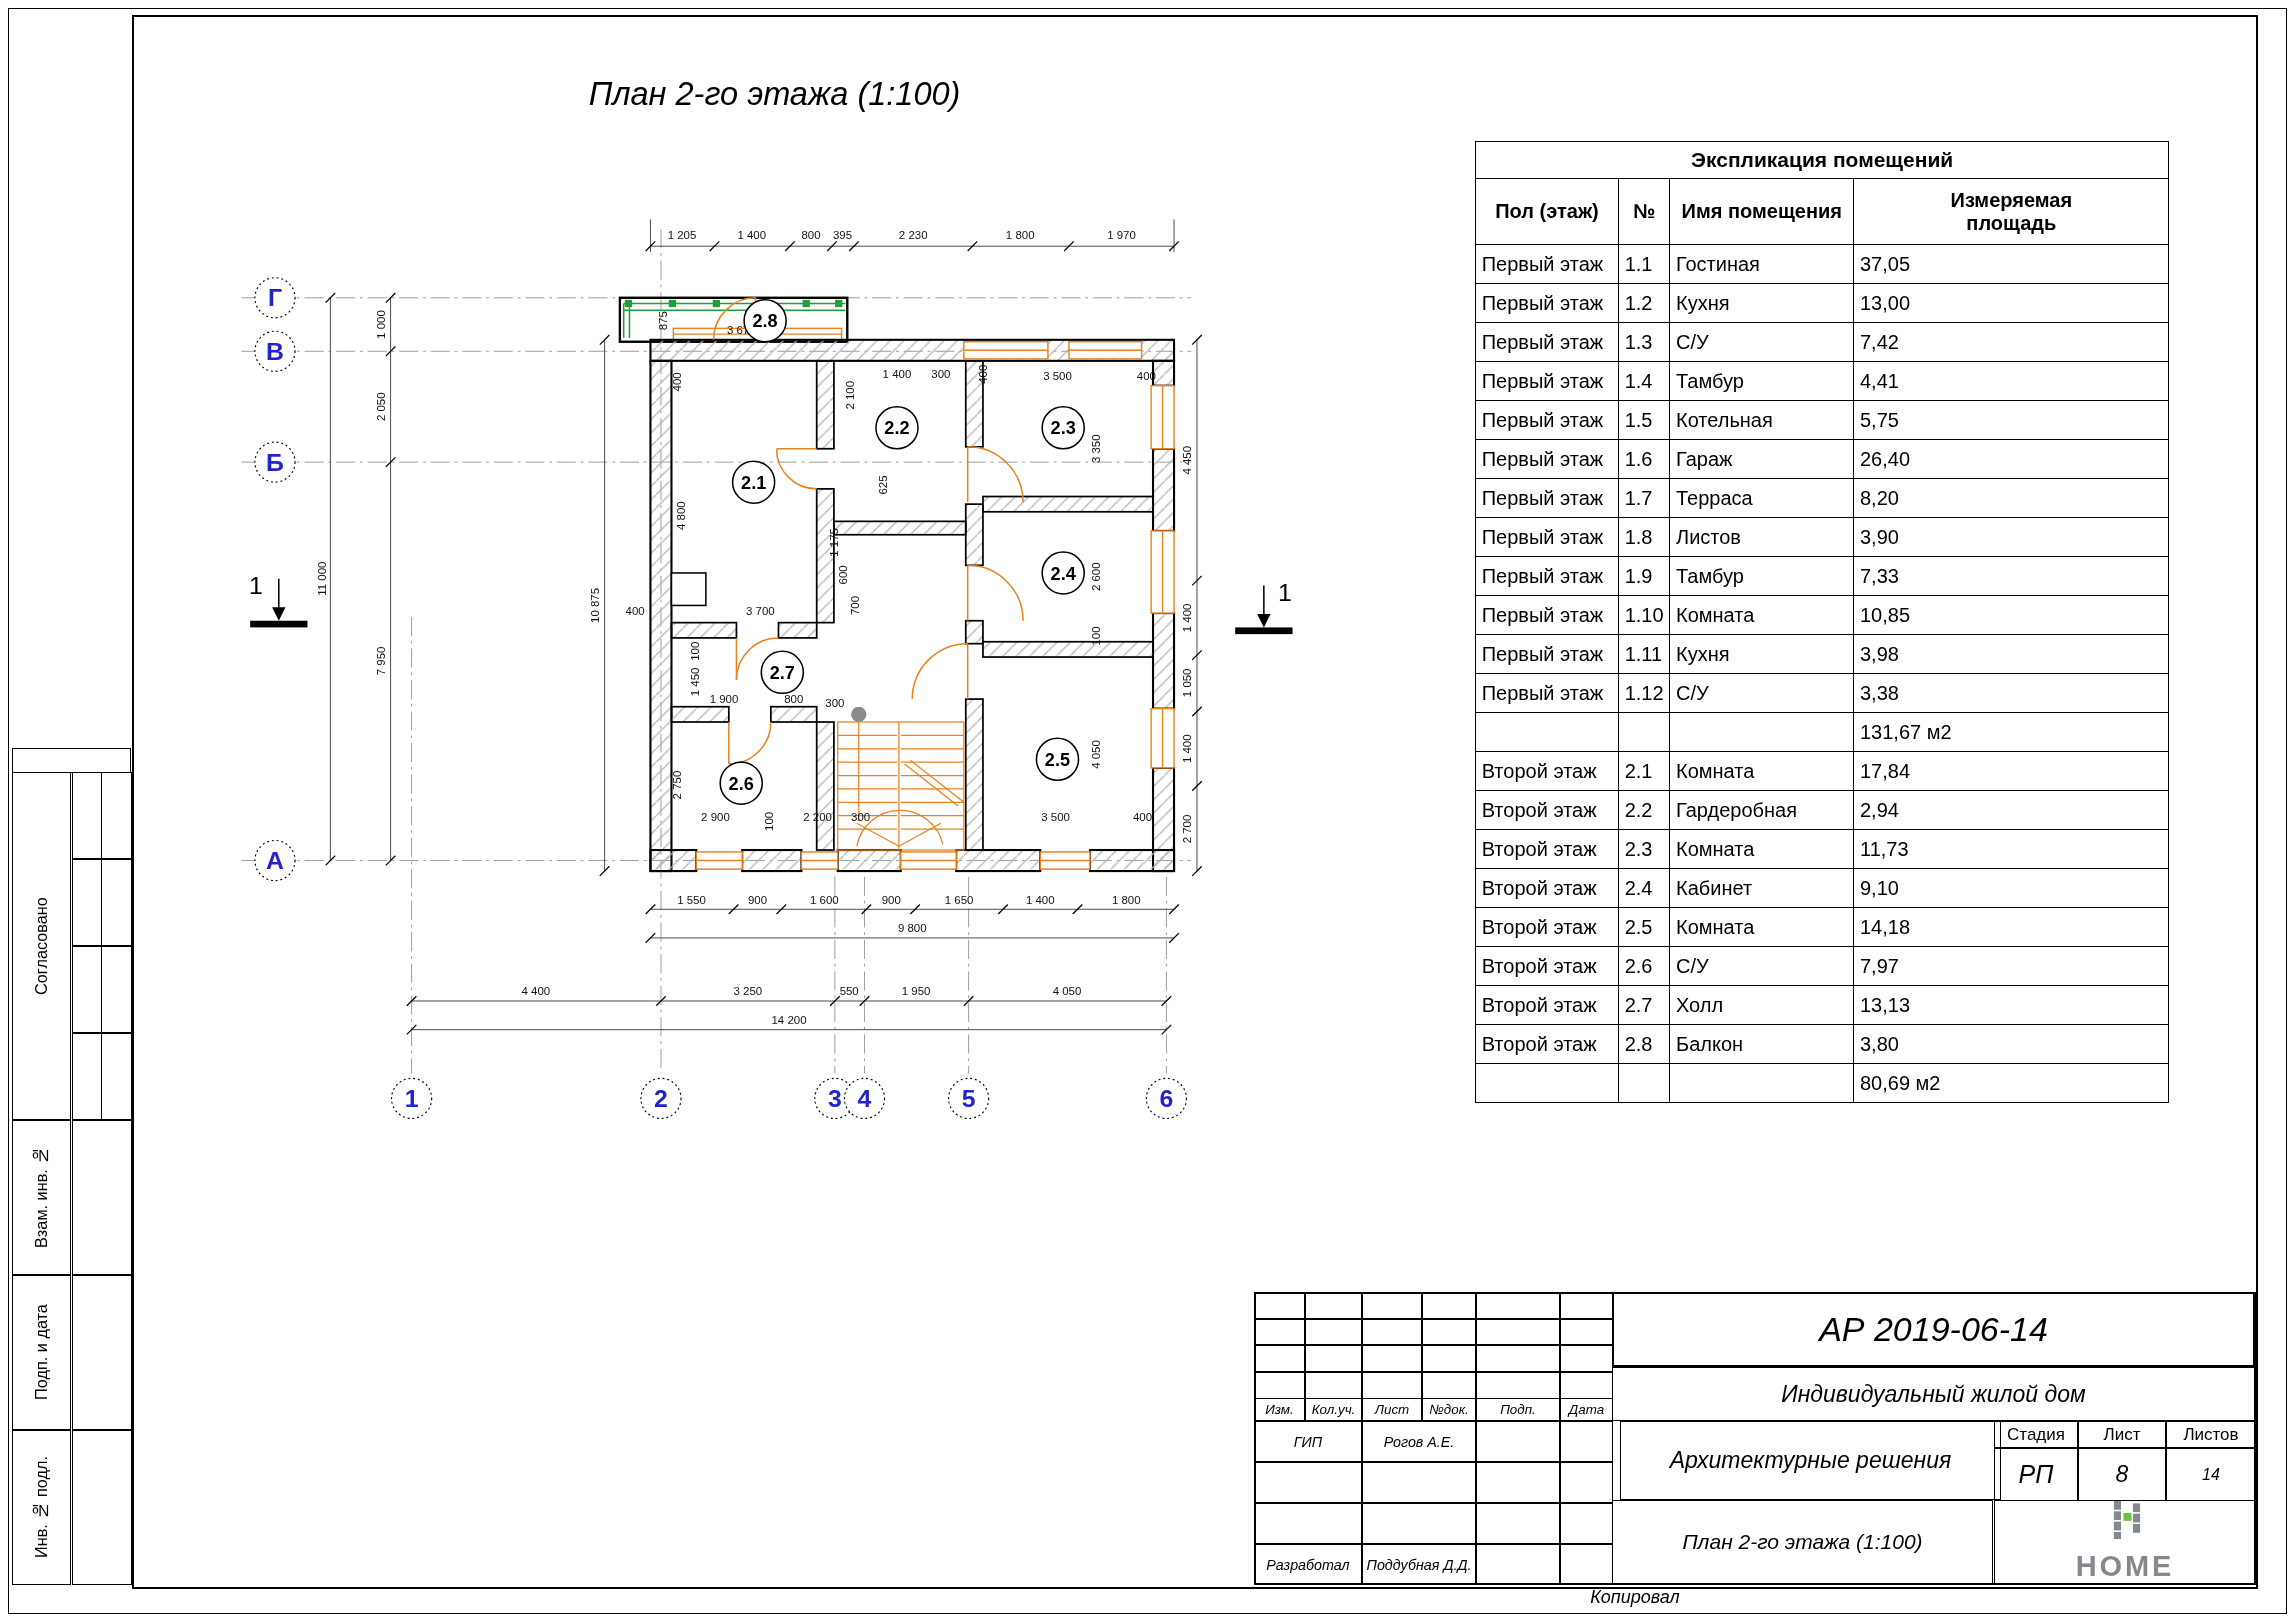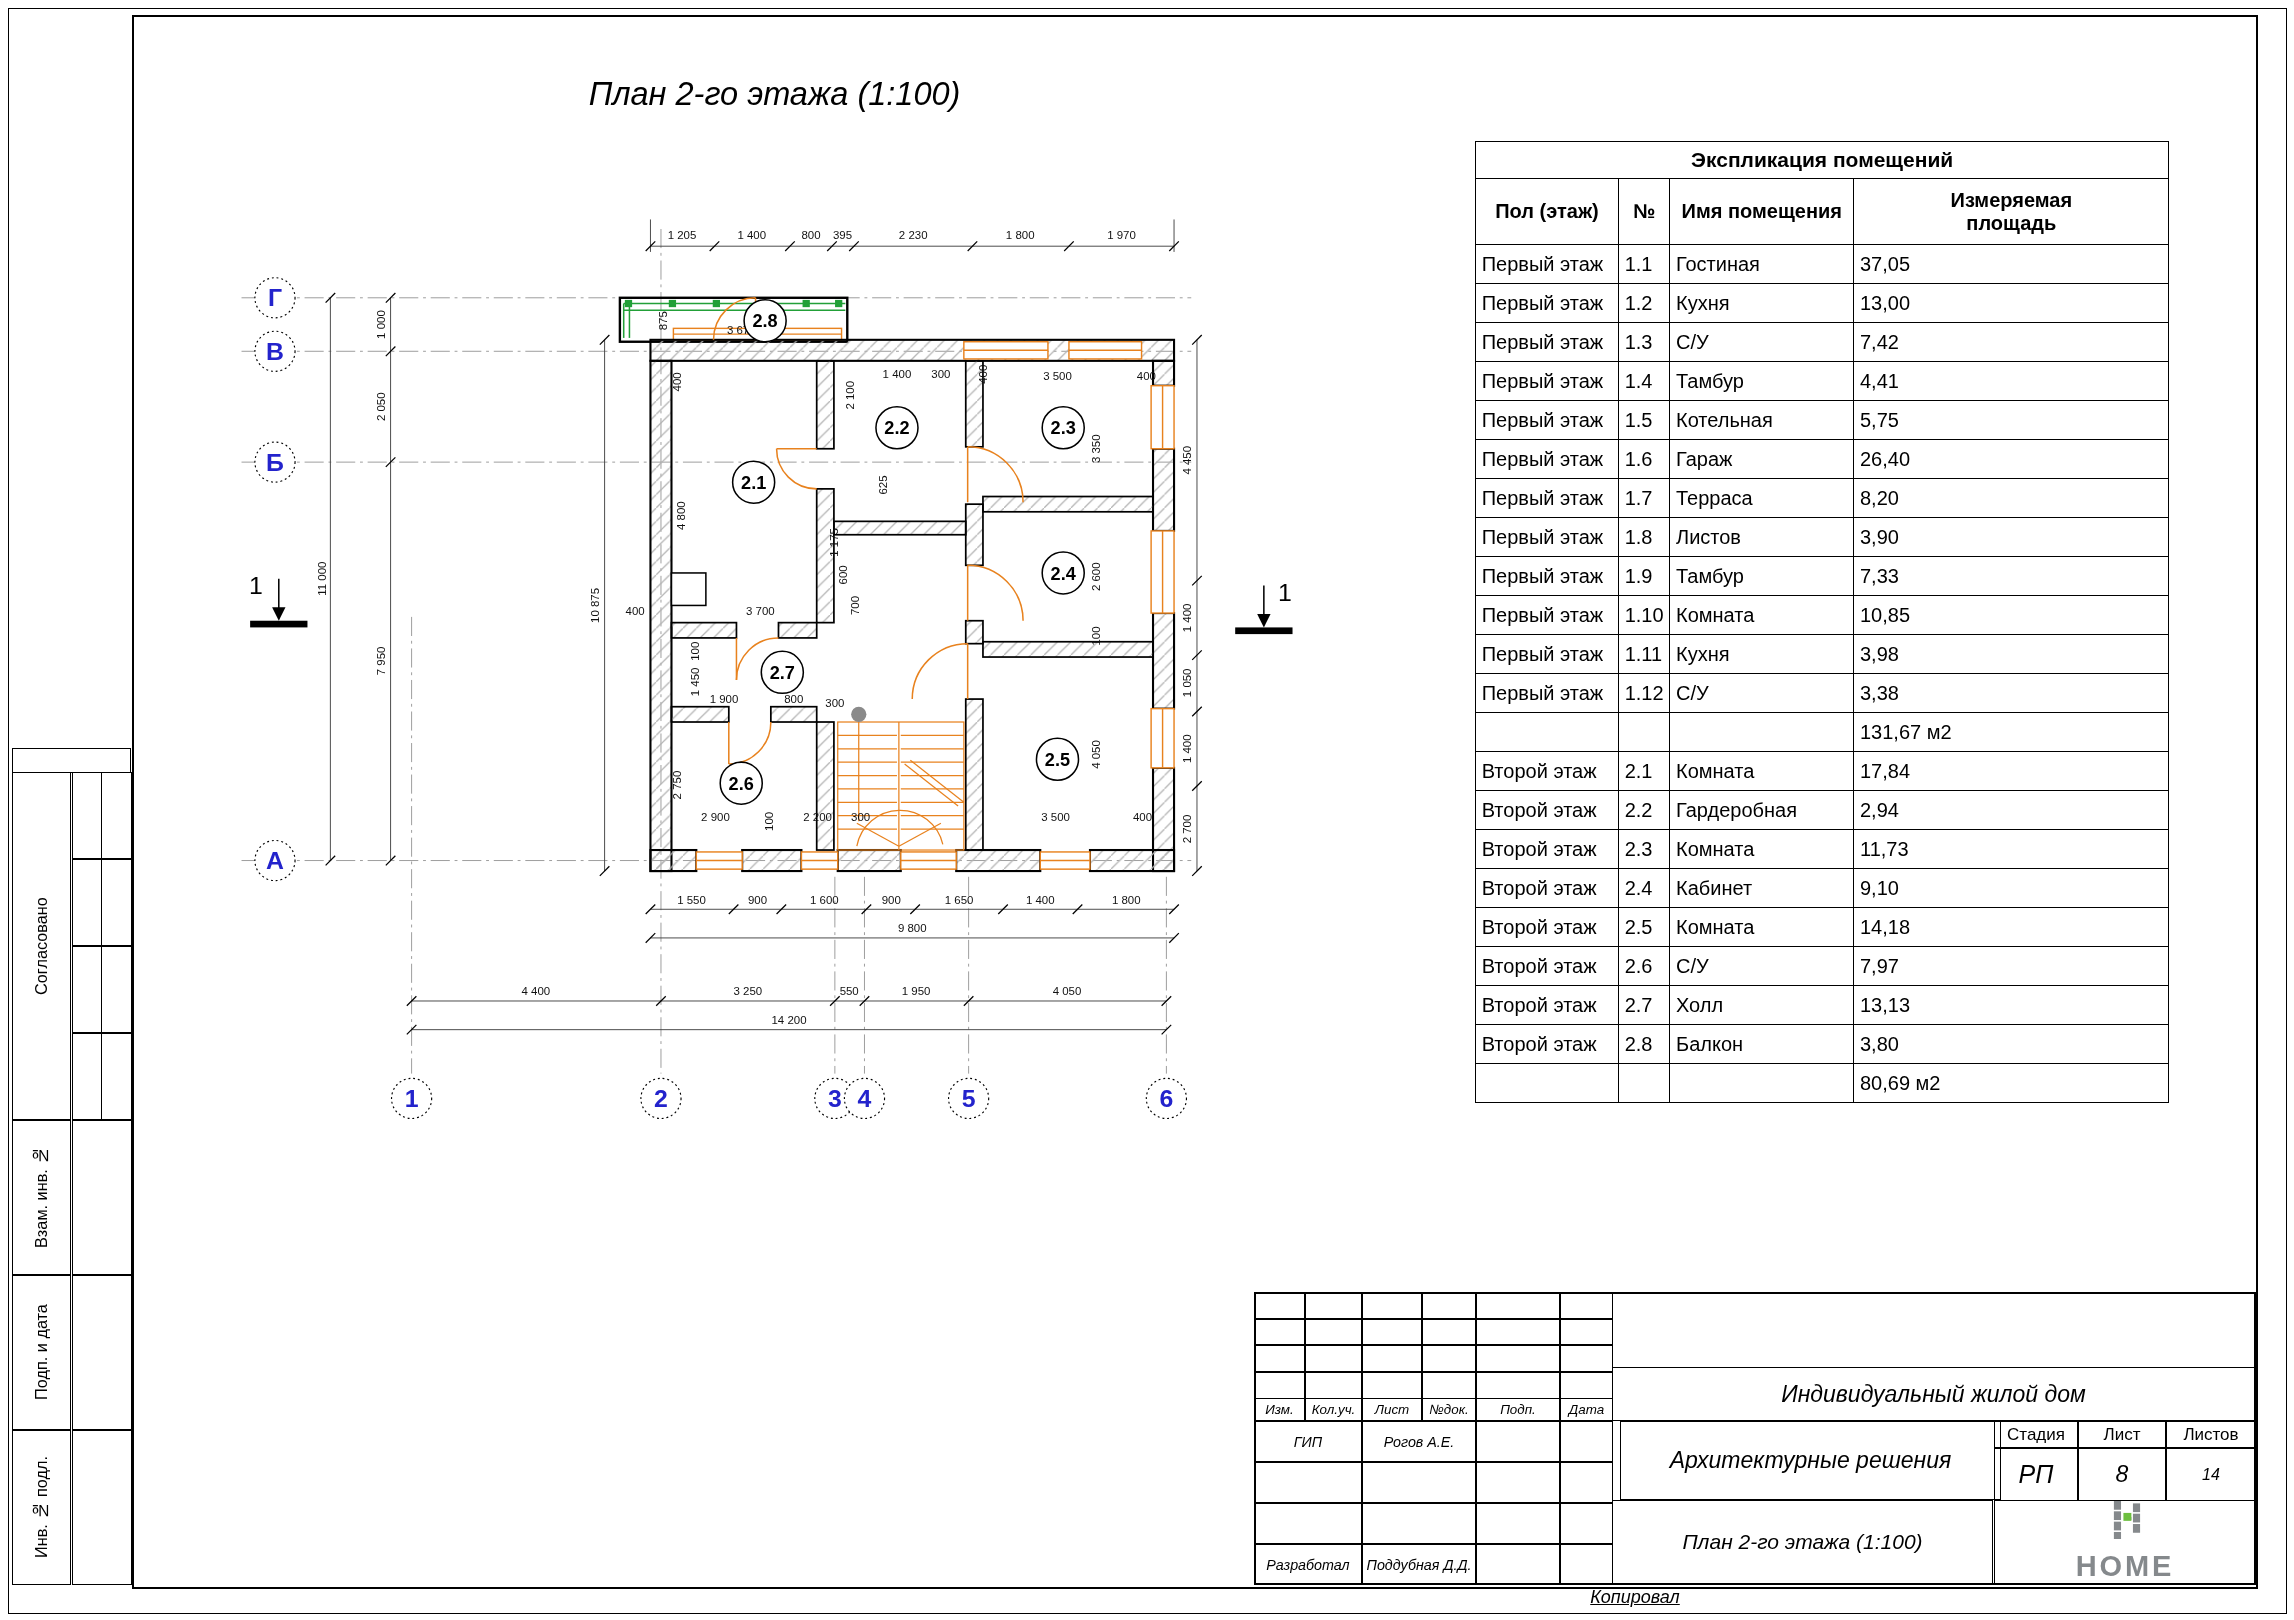--- a/index.html
+++ b/index.html
@@ -20,21 +20,21 @@
   #explication .bold{font-weight:bold;}
   
   .tbcell{position:absolute;border:1.5px solid #000;box-sizing:border-box;
           display:flex;align-items:center;justify-content:center;text-align:center;
           font-style:italic;overflow:hidden;}
   .thick{border-width:2.4px;}
   
   .stripcell{position:absolute;border:1.5px solid #000;box-sizing:border-box;}
   .vtext{writing-mode:vertical-rl;transform:rotate(180deg);font-size:16.3px;
          display:flex;align-items:center;justify-content:center;width:100%;height:100%;}
-  #copied{left:1544px;top:1587px;width:182px;text-align:center;font-style:italic;font-size:18px;text-decoration:underline;}
+  #copied{left:1544px;top:1587px;width:182px;text-align:center;font-style:italic;font-size:18px;}
   
   #logo-home{display:flex;flex-direction:column;align-items:center;justify-content:center;gap:9px;}
   #logo-home .word{font-weight:bold;font-size:29px;letter-spacing:2.9px;color:#85898c;
                    font-style:normal;margin-top:1.9px;}
 </style>
 </head>
 <body>
 
 <div id="sheet">
 
@@ -555,20 +555,21 @@
         <div class="tbcell" style="left: 0px; top: 211px; width: 108px; height: 41px; font-size: 14.3px;"></div>
         <div class="tbcell" style="left: 108px; top: 211px; width: 114px; height: 41px; font-size: 14.3px;"></div>
         <div class="tbcell" style="left: 222px; top: 211px; width: 84px; height: 41px; font-size: 14.3px;"></div>
         <div class="tbcell" style="left: 306px; top: 211px; width: 53px; height: 41px; font-size: 14.3px;"></div>
         <div class="tbcell" style="left: 0px; top: 252px; width: 108px; height: 41px; font-size: 14.3px;">Разработал</div>
         <div class="tbcell" style="left: 108px; top: 252px; width: 114px; height: 41px; font-size: 14.3px;">Поддубная Д.Д.</div>
         <div class="tbcell" style="left: 222px; top: 252px; width: 84px; height: 41px; font-size: 14.3px;"></div>
         <div class="tbcell" style="left: 306px; top: 252px; width: 53px; height: 41px; font-size: 14.3px;"></div>
       </div>
 
+    <div class="tbcell thick" style="left:358px;top:0;width:643px;height:75px;font-size:34px;">АР 2019-06-14</div>
     <div class="tbcell" style="left:358px;top:75px;width:643px;height:54px;font-size:23px;">Индивидуальный жилой дом</div>
     <div class="tbcell" style="left:358px;top:129px;width:381px;height:79px;font-size:23px;margin-left:8px;">Архитектурные решения</div>
     <div class="tbcell" style="left:740px;top:129px;width:84px;height:27px;font-size:17px;font-style:normal;">Стадия</div>
     <div class="tbcell" style="left:824px;top:129px;width:88px;height:27px;font-size:17px;font-style:normal;">Лист</div>
     <div class="tbcell" style="left:912px;top:129px;width:90px;height:27px;font-size:17px;font-style:normal;">Листов</div>
     <div class="tbcell" style="left:740px;top:156px;width:84px;height:53px;font-size:25px;">РП</div>
     <div class="tbcell" style="left:824px;top:156px;width:88px;height:53px;font-size:23px;">8</div>
     <div class="tbcell" style="left:912px;top:156px;width:90px;height:53px;font-size:16px;">14</div>
     <div class="tbcell" style="left:358px;top:208px;width:381px;height:84px;font-size:21px;">План 2-го этажа (1:100)</div>
     <div class="tbcell" id="logo-home" style="left:740px;top:208px;width:262px;height:84px;">

